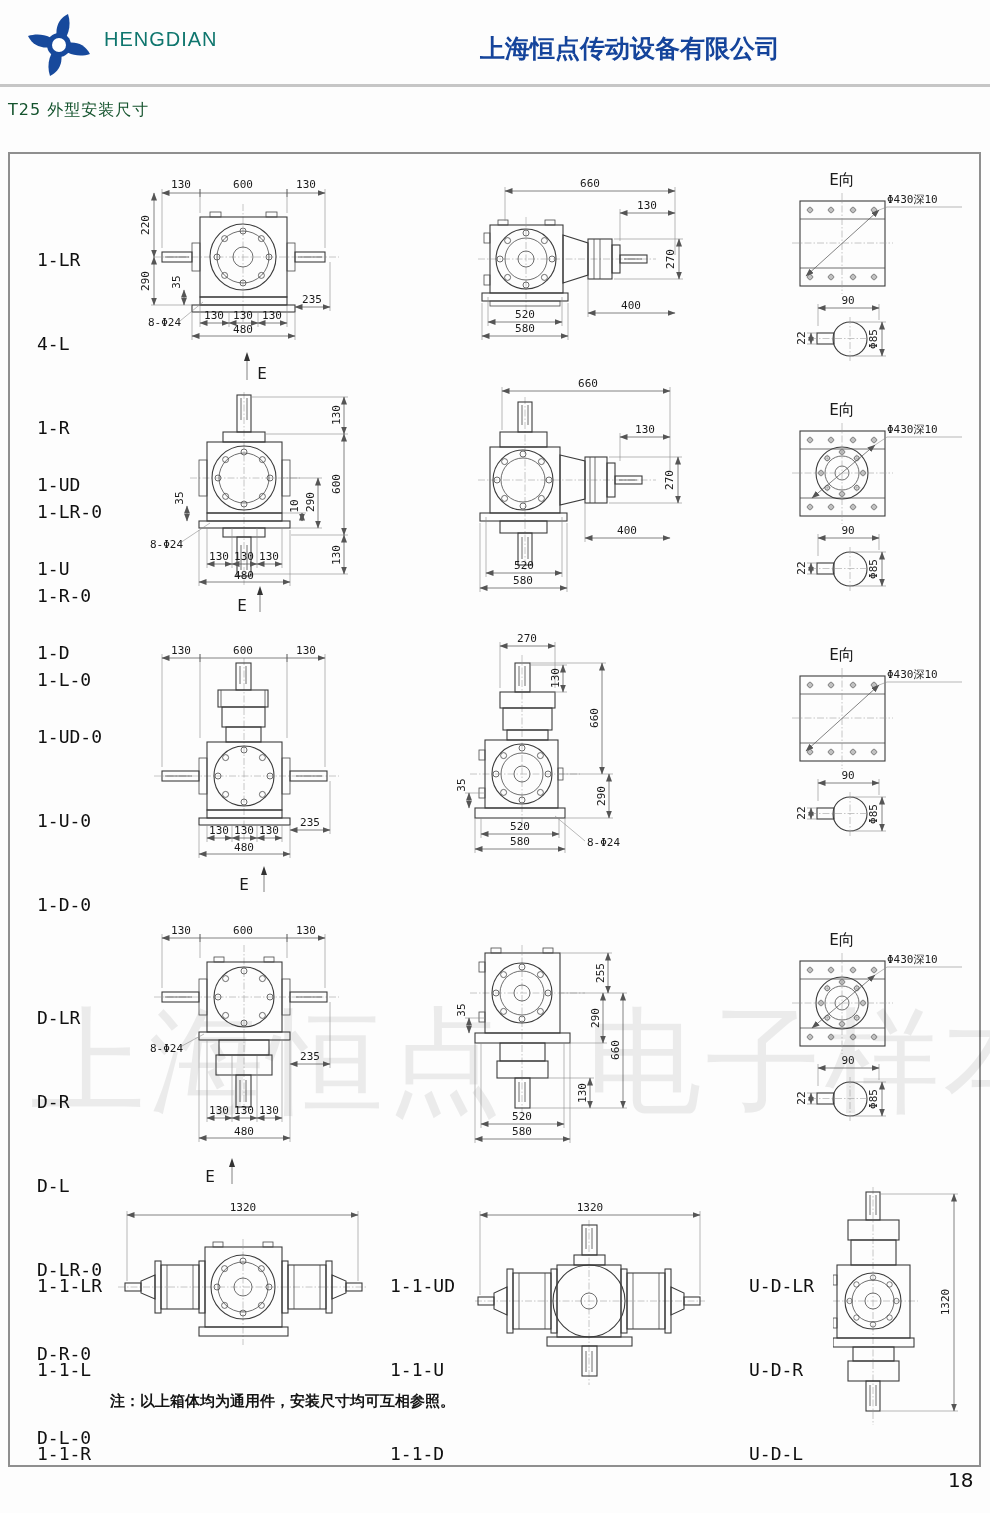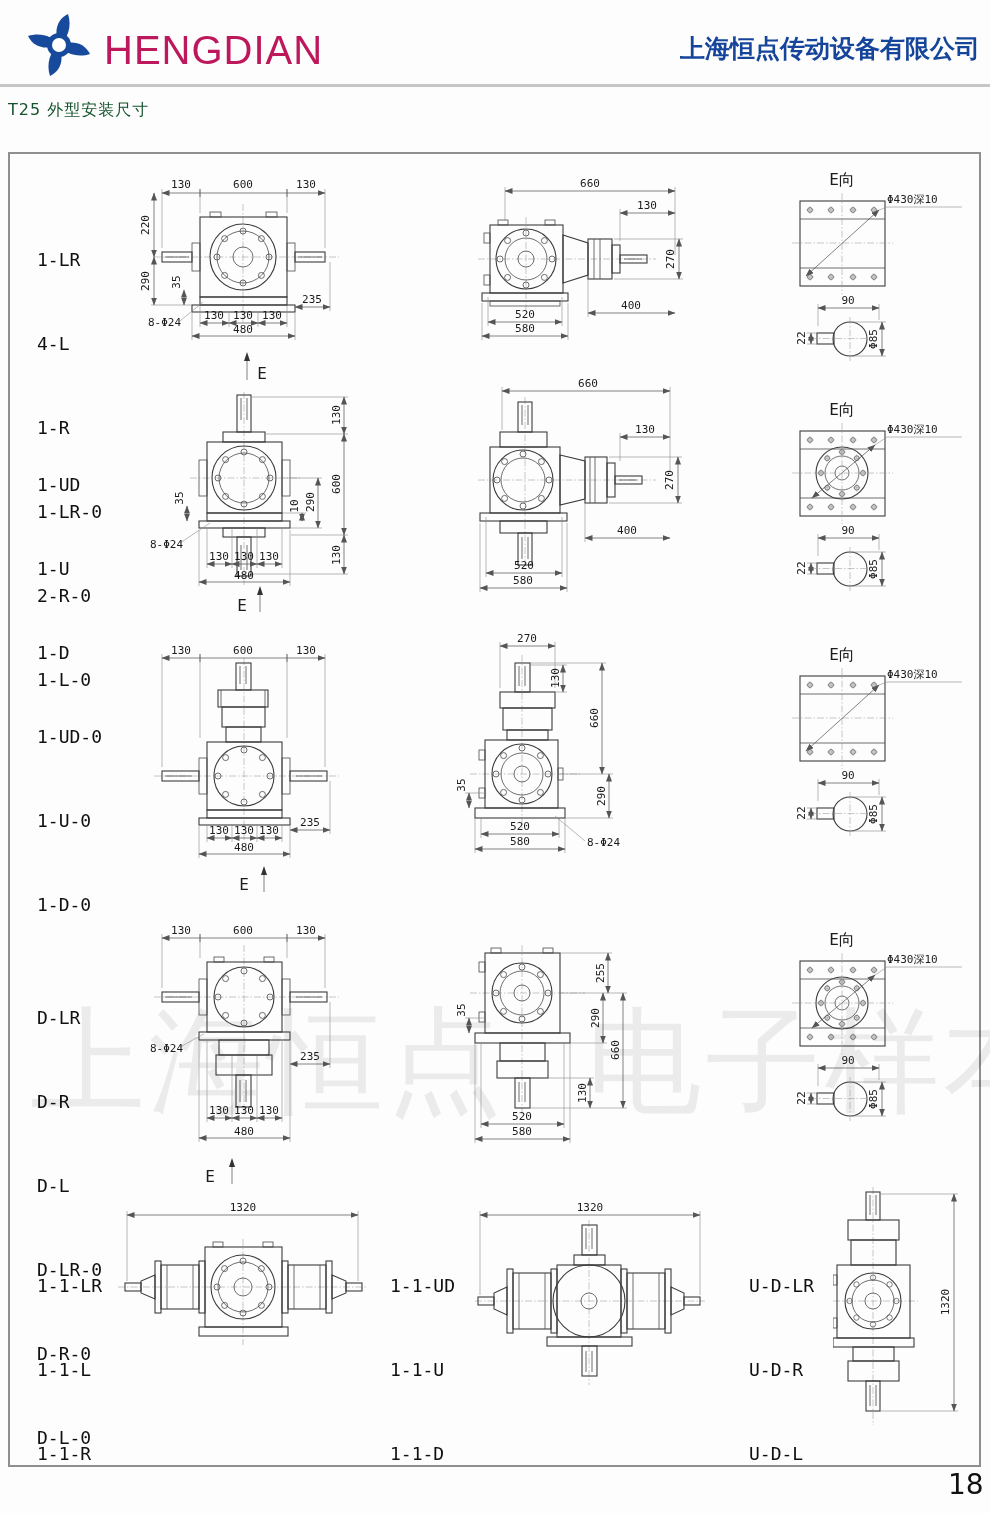--- a/index.html
+++ b/index.html
@@ -1,26 +1,26 @@
 <!DOCTYPE html>
 <html><head>
 <meta charset="utf-8">
 <style>
   html,body{margin:0;padding:0;background:#fff;}
   .page{position:relative;width:990px;height:1513px;background:#fdfdfd;font-family:"DejaVu Sans",sans-serif;overflow:hidden;}
   .abs{position:absolute;}
-  .brand{position:absolute;left:104px;top:28px;color:#be185d;font-size:40px;letter-spacing:1px;font-family:"Liberation Sans","DejaVu Sans",sans-serif;}
-  .company{position:absolute;left:480px;top:32px;width:500px;text-align:right;color:#15449b;font-size:25px;font-weight:bold;font-family:"DejaVu Serif","Liberation Serif",serif;}
+  .brand{position:absolute;left:104px;top:28px;color:#0f766e;font-size:20px;letter-spacing:1px;font-family:"Liberation Sans","DejaVu Sans",sans-serif;}
+  .company{position:absolute;left:480px;top:32px;width:500px;color:#15449b;font-size:25px;font-weight:bold;font-family:"DejaVu Serif","Liberation Serif",serif;}
   .hrule{position:absolute;left:0;top:84px;width:990px;height:3px;background:#c6c6c6;}
   .title{position:absolute;left:8px;top:100px;font-size:16px;color:#14532d;letter-spacing:1px;}
   .cbox{position:absolute;left:8px;top:152px;width:969px;height:1311px;border:2px solid #8f8f8f;}
   .models{position:absolute;font-family:"DejaVu Sans Mono","Liberation Mono",monospace;font-size:18px;color:#101010;line-height:28px;white-space:pre;margin-left:12px;}
   .wm{position:absolute;left:30px;top:985px;font-size:115px;color:rgba(0,0,0,0.07);letter-spacing:4px;word-spacing:40px;white-space:nowrap;font-family:"DejaVu Sans",sans-serif;z-index:0;}
   .note{position:absolute;left:110px;top:1392px;font-size:15px;font-weight:bold;color:#141414;}
-  .pageno{position:absolute;left:948px;top:1468px;font-size:28px;color:#111;}
+  .pageno{position:absolute;left:948px;top:1468px;font-size:20px;color:#111;}
   .draw{position:absolute;z-index:1;}
   svg .o{fill:none;stroke:#3c3c3c;stroke-width:1.1;}
   svg .t{fill:none;stroke:#4a4a4a;stroke-width:0.8;}
   svg .d{fill:none;stroke:#5a5a5a;stroke-width:0.75;marker-start:url(#ah);marker-end:url(#ah);}
   svg .dt{fill:none;stroke:#5a5a5a;stroke-width:0.75;}
   svg .x{fill:none;stroke:#8c8c8c;stroke-width:0.6;}
   svg .cl{fill:none;stroke:#9a9a9a;stroke-width:0.55;stroke-dasharray:7 2 1.5 2;}
   svg text{font-family:"DejaVu Sans Mono","Liberation Mono",monospace;font-size:11px;fill:#1b1b1b;text-anchor:middle;}
   svg text.lg{font-size:16px;}
   svg text.st{text-anchor:start;}
@@ -135,21 +135,21 @@
 
   <div class="title">T25 外型安装尺寸</div>
   <div class="cbox"></div>
   <div class="wm">上海恒点 电子样本</div>
 
   <div class="models" style="left:25px;top:190px">
     <div>1-LR</div>
     <div>4-L</div>
     <div>1-R</div>
     <div>1-LR-0</div>
-    <div>2-R-0</div>
+    <div>1-R-0</div>
     <div>1-L-0</div>
   </div>
 
   <svg class="draw" style="left:140px;top:168px" width="215" height="215" viewBox="0 0 215 215">
     <line class="cl" x1="103" y1="36" x2="103" y2="154"></line>
       <line class="cl" x1="14" y1="89" x2="199" y2="89"></line>
     <rect class="o" x="60" y="49" width="87" height="80"></rect>
     <rect class="t" x="70" y="44" width="11" height="5"></rect>
       <rect class="t" x="126" y="44" width="11" height="5"></rect>
     <circle class="o" cx="103" cy="89" r="33"></circle>
@@ -727,15 +727,16 @@
     <rect class="o" x="15" y="176" width="51" height="20"></rect>
     <rect class="o" x="33" y="196" width="14" height="30"></rect>
       <line class="t" x1="37" y1="200" x2="37" y2="221"></line>
       <line class="t" x1="43" y1="200" x2="43" y2="221"></line>
     <line class="x" x1="47" y1="9" x2="125" y2="9"></line>
       <line class="x" x1="47" y1="226" x2="125" y2="226"></line>
     <line class="d" x1="121" y1="9" x2="121" y2="226"></line>
     <text transform="rotate(-90 116 117)" x="116" y="117">1320</text>
   </svg>
 
+  <div class="note">注：以上箱体均为通用件，安装尺寸均可互相参照。</div>
   <div class="pageno">18</div>
 
 </div>
 
 </body></html>

